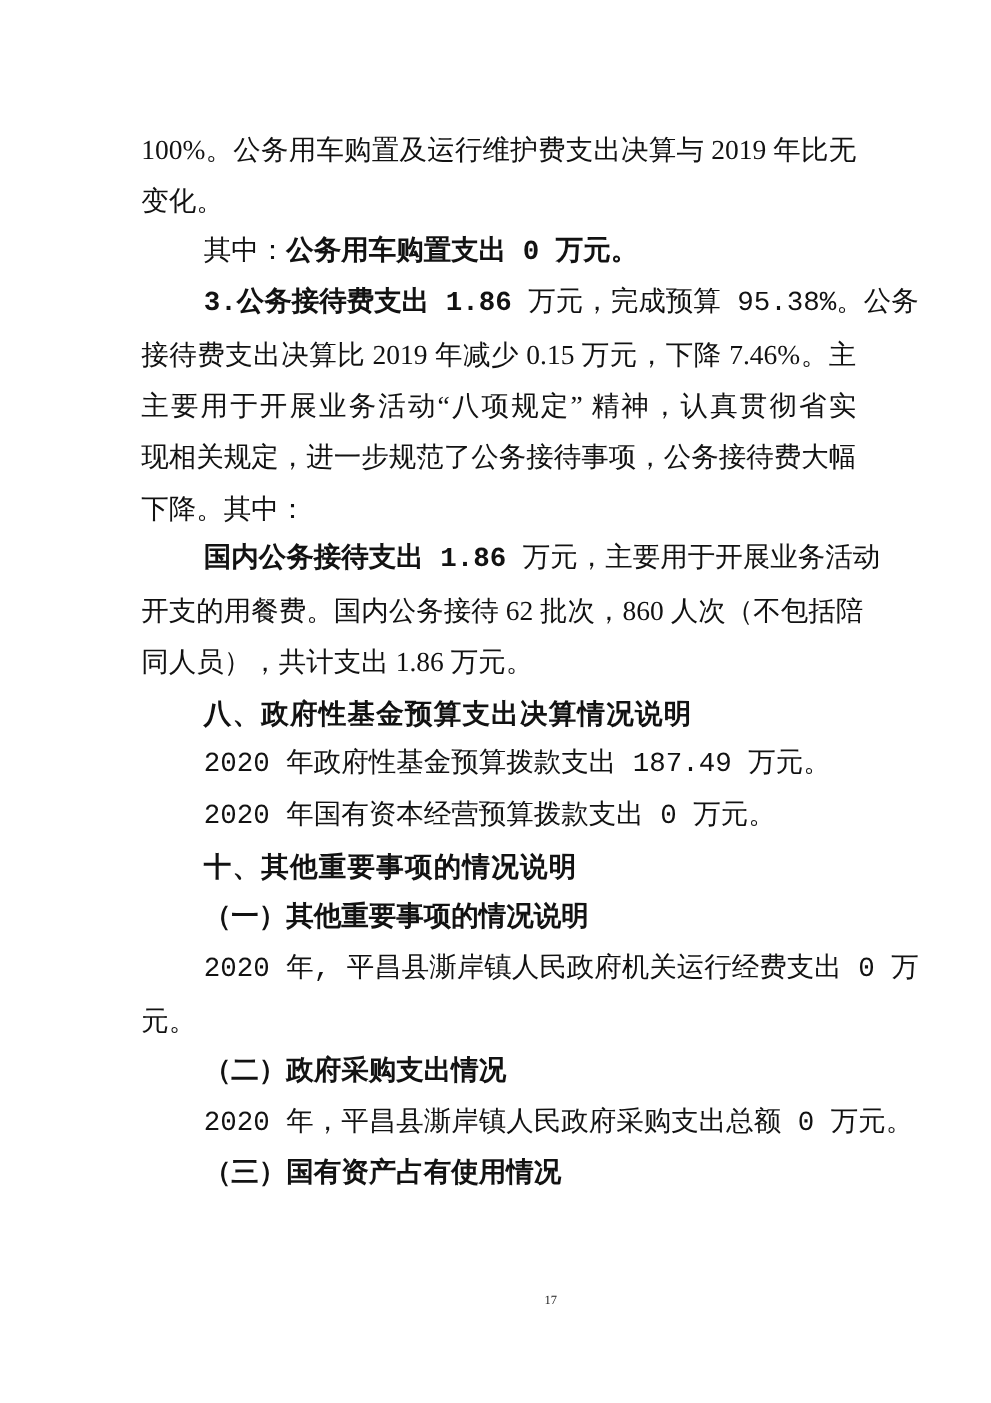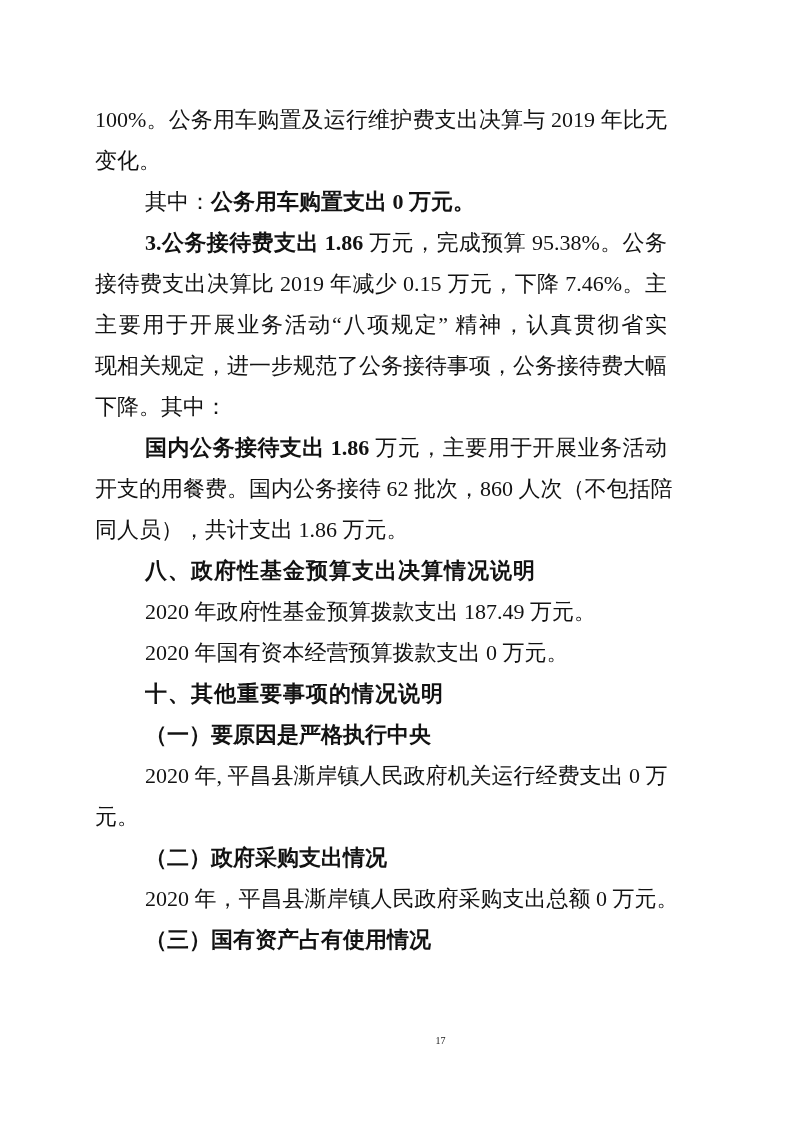--- a/index.html
+++ b/index.html
@@ -6,30 +6,30 @@
   .page{
     position:relative;
     width:793px;height:1122px;
     background:#ffffff;
     color:#121212;
     font-family:"Liberation Serif","DejaVu Serif",serif;
     overflow:hidden;
   }
   .doc-body{
     position:absolute;
-    left:95px;top:99px;
+    left:113px;top:99px;
     width:572px;
   }
   .ln{
     height:41px;
     line-height:41px;
     font-size:22px;
     white-space:nowrap;
   }
-  .ind{padding-left:50px;}
+  .ind{padding-left:50px;font-family:Liberation Mono, monospace;}
   .ind2{padding-left:113px;}
   .fill{text-align:justify;text-align-last:justify;}
   .b{font-weight:700;}
   .bold-line{font-weight:700;}
   .hei{
     font-family:"Liberation Sans","DejaVu Sans",sans-serif;
     font-weight:600;
     letter-spacing:1px;
   }
   .pageno{
@@ -74,21 +74,21 @@
 
     <div class="ln ind hei"><span>八、政府性基金预算支出决算情况说明</span></div>
 
     <div class="ln ind"><span>2020 年政府性基金预算拨款支出 187.49 万元。</span></div>
 
 
     <div class="ln ind"><span>2020 年国有资本经营预算拨款支出 0 万元。</span></div>
 
     <div class="ln ind hei"><span>十、其他重要事项的情况说明</span></div>
 
-    <div class="ln ind bold-line"><span>（一）要原因是严格执行中央</span></div>
+    <div class="ln ind bold-line"><span>（一）其他重要事项的情况说明</span></div>
 
     <div class="ln ind fill"><span>2020 年, 平昌县澌岸镇人民政府机关运行经费支出 0 万</span></div>
 
     <div class="ln"><span>元。</span></div>
 
     <div class="ln ind bold-line"><span>（二）政府采购支出情况</span></div>
 
     <div class="ln ind"><span>2020 年，平昌县澌岸镇人民政府采购支出总额 0 万元。</span></div>
 
     <div class="ln ind bold-line"><span>（三）国有资产占有使用情况</span></div>

